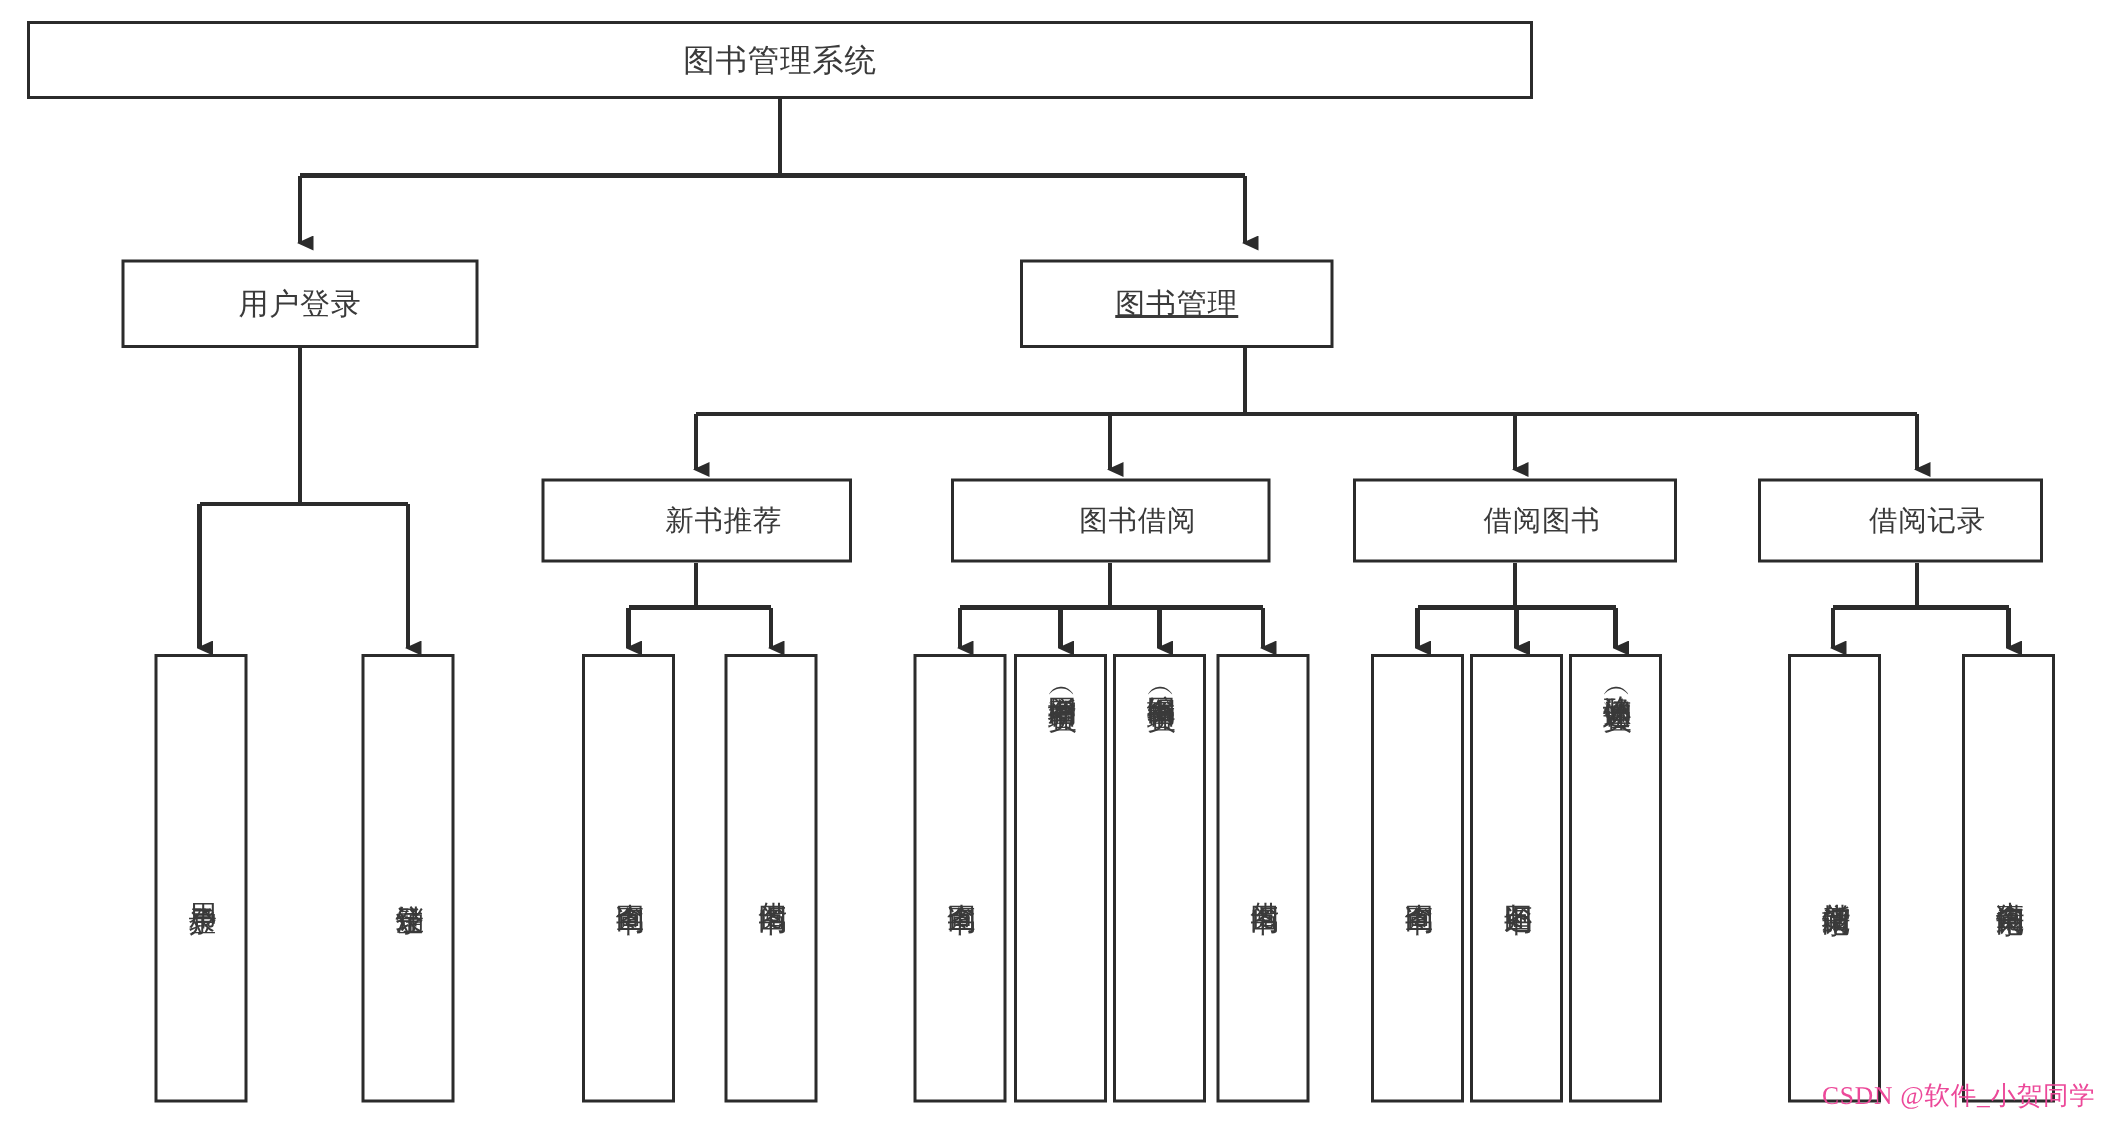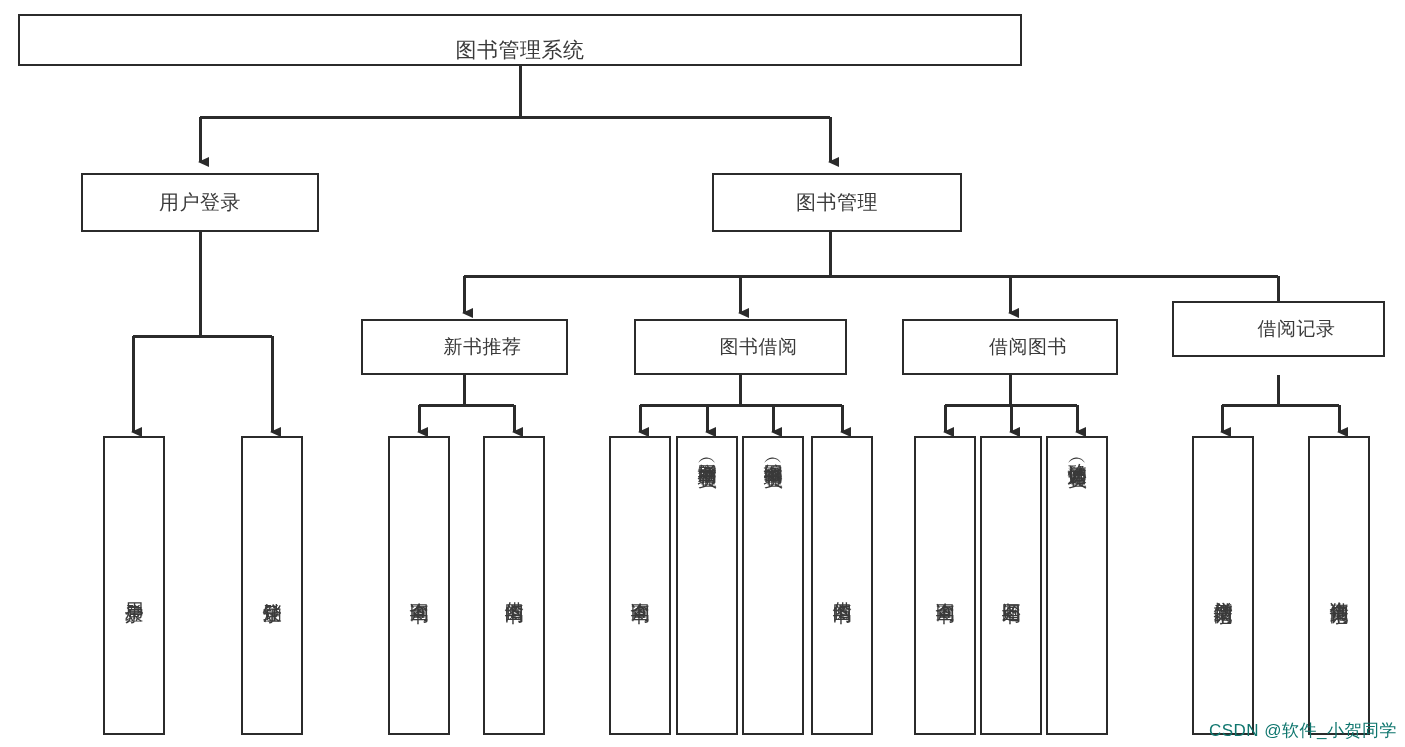--- a/index.html
+++ b/index.html
@@ -31,21 +31,20 @@
     background: #ffffff;
     border: 2px solid #2b2b2b;
     display: flex;
     align-items: center;
     justify-content: center;
     color: #3a3a3a;
     letter-spacing: 0.5px;
   }
   .node.root {
     font-size: 21px;
-    align-items: flex-end;
   }
   .node.level2 {
     font-size: 20px;
   }
   .node.level3 {
     font-size: 19px;
     padding-left: 36px;
   }
   .node.leaf {
     font-size: 19px;
@@ -70,24 +69,25 @@
   }
   .leaf-inner.top {
     align-items: flex-start;
     padding-top: 4px;
   }
   #watermark {
     position: absolute;
     right: 8px;
     bottom: 5px;
     font-size: 17px;
-    color: #0f766e;
+    color: #ec4899;
     white-space: nowrap;
     letter-spacing: 0.5px;
     pointer-events: none;
+    font-family: Liberation Serif, serif;
   }
 </style>
 </head>
 <body>
 
 <div id="diagram-root">
 
   <svg id="diagram-svg" viewBox="0 0 1405 747" xmlns="http://www.w3.org/2000/svg">
     <defs>
       <marker id="arrow" markerWidth="11" markerHeight="11" refX="5" refY="9" orient="auto" markerUnits="userSpaceOnUse">
@@ -141,34 +141,34 @@
     </g>
   </svg>
 
   <div class="node root" style="left:18px; top:14px; width:1004px; height:52px;">
     <span>图书管理系统</span>
   </div>
 
   <div class="node level2" style="left:81px; top:173px; width:238px; height:59px;">
     <span>用户登录</span>
   </div>
-  <div class="node level2" style="left:712px; top:173px; width:250px; height:59px;">
+  <div class="node level2" style="left:680px; top:173px; width:209px; height:59px;text-decoration:underline;">
     <span>图书管理</span>
   </div>
 
   <div class="node level3" style="left:361px; top:319px; width:207px; height:56px;">
     <span>新书推荐</span>
   </div>
   <div class="node level3" style="left:634px; top:319px; width:213px; height:56px;">
     <span>图书借阅</span>
   </div>
   <div class="node level3" style="left:902px; top:319px; width:216px; height:56px;">
     <span>借阅图书</span>
   </div>
-  <div class="node level3" style="left:1172px; top:301px; width:213px; height:56px;">
+  <div class="node level3" style="left:1172px; top:319px; width:190px; height:56px;">
     <span>借阅记录</span>
   </div>
 
   <div class="node leaf" style="left:103px; top:436px; width:62px; height:299px;">
     <div class="leaf-inner">
       <span class="vlabel">用户登录</span>
     </div>
   </div>
   <div class="node leaf" style="left:241px; top:436px; width:62px; height:299px;">
     <div class="leaf-inner">

